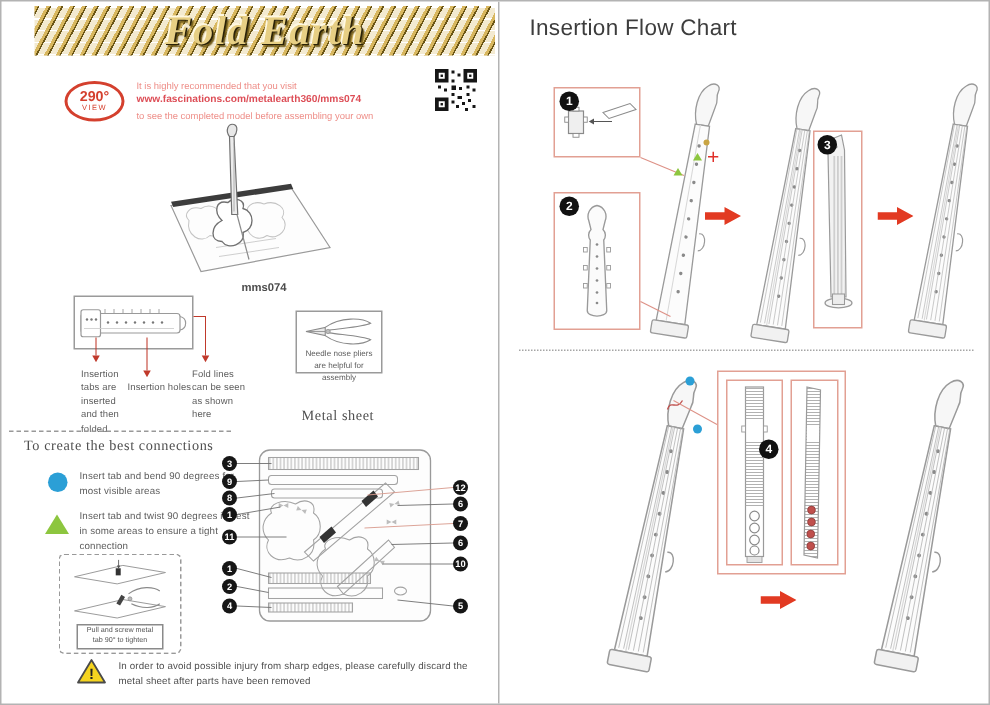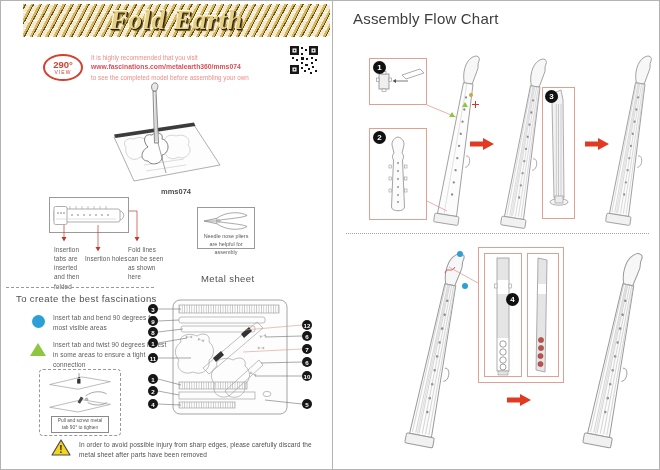--- a/index.html
+++ b/index.html
@@ -36,21 +36,21 @@
   .pbadge { position:absolute; width:10px; height:10px; border-radius:50%; background:#161616;
     color:#fff; font-size:6.2px; font-weight:bold; display:flex; align-items:center;
     justify-content:center; z-index:5; }
   .sbadge { position:absolute; width:13px; height:13px; border-radius:50%; background:#111;
     color:#fff; font-size:8px; font-weight:bold; display:flex; align-items:center;
     justify-content:center; z-index:5; }
 
   .stepbox { position:absolute; border:1px solid #e2a093; background:#fff; }
   .linebox { position:absolute; border:1px solid #9a9a9a; background:#fff; }
 
-  .h-section { font-size:9.5px; color:#4f4f4f; letter-spacing:.4px; }
+  .h-section { font-size:9.5px; color:#4f4f4f; letter-spacing:.4px;font-family:Liberation Serif, serif; }
 
   .dot-blue { width:13px; height:13px; border-radius:50%; background:#2b9fd6; }
   .tri-green { width:0; height:0; border-left:8px solid transparent;
     border-right:8px solid transparent; border-bottom:13px solid #8dc63f; }
   .mark-tri { position:absolute; width:0; height:0; border-left:3px solid transparent;
     border-right:3px solid transparent; border-bottom:5px solid #8dc63f; z-index:6; }
   .mark-dot-gold { position:absolute; width:4px; height:4px; border-radius:50%; background:#c9a544; z-index:6; }
   .mark-dot-blue { position:absolute; width:6px; height:6px; border-radius:50%; background:#2b9fd6; z-index:6; }
 
   .dash-div { border-top:1px dashed #999; }
@@ -220,21 +220,21 @@
       <line x1="3" y1="12" x2="17" y2="12" stroke="#8a8a8a" stroke-width="0.6"></line>
       <path d="M17 9 C28 1 44 2 50 6 C45 8.5 30 9.5 20 11" fill="none" stroke="#8a8a8a" stroke-width="0.8"></path>
       <path d="M17 15 C28 23 44 22 50 18 C45 15.5 30 14.5 20 13" fill="none" stroke="#8a8a8a" stroke-width="0.8"></path>
       <circle cx="19" cy="12" r="1.6" fill="#bdbdbd" stroke="#8a8a8a" stroke-width="0.5"></circle>
     </svg>
     <div class="txt" style="font-size:5.4px;line-height:1.5;text-align:center">Needle nose pliers are helpful for assembly</div>
   </div>
 
   <div class="abs dash-div" style="left:5px;top:286px;width:148px"></div>
 
-  <div class="abs h-section" style="left:15px;top:292px">To create the best fascinations</div>
+  <div class="abs h-section" style="left:15px;top:292px">To create the best connections</div>
 
   <div class="abs dot-blue" style="left:31px;top:314px"></div>
   <div class="abs txt t65" style="left:52px;top:312px;width:110px">Insert tab and bend 90 degrees for most visible areas</div>
 
   <div class="abs tri-green" style="left:29px;top:342px"></div>
   <div class="abs txt t65" style="left:52px;top:339px;width:114px">Insert tab and twist 90 degrees is best in some areas to ensure a tight connection</div>
 
   <div class="abs" style="left:38px;top:368px;width:82px;height:67px;border:1px dashed #999;border-radius:4px;padding:3px 4px">
     <svg width="72" height="42" viewBox="0 0 76 44">
       <polygon points="6,12 40,4 70,9 36,17" fill="#fff" stroke="#9a9a9a" stroke-width="0.7"></polygon>
@@ -314,21 +314,21 @@
   <span class="pbadge" style="left:301px;top:398px">5</span>
 
   <svg class="abs" style="left:50px;top:438px" width="20" height="17" viewBox="0 0 20 17">
     <polygon points="10,1 19,16 1,16" fill="#f5d41f" stroke="#4a4a4a" stroke-width="1.2" stroke-linejoin="round"></polygon>
     <text x="10" y="13.5" text-anchor="middle" font-size="10" font-weight="bold" fill="#222" font-family="Liberation Sans, sans-serif">!</text>
   </svg>
   <div class="abs warn-text" style="left:78px;top:439px;width:246px">In order to avoid possible injury from sharp edges, please carefully discard the metal sheet after parts have been removed</div>
 
   <div class="abs vdiv"></div>
 
-  <div class="abs flow-title" style="left:352px;top:9px">Assembly Flow Chart</div>
+  <div class="abs flow-title" style="left:352px;top:9px">Insertion Flow Chart</div>
 
   <div class="stepbox" style="left:368px;top:57px;width:58px;height:47px">
     <svg width="56" height="45" viewBox="0 0 56 45">
       <rect x="9" y="15" width="10" height="15" fill="#efefef" stroke="#8a8a8a" stroke-width="0.8"></rect>
       <rect x="6.5" y="19" width="2.5" height="3.5" fill="#fff" stroke="#8a8a8a" stroke-width="0.6"></rect>
       <rect x="19" y="19" width="2.5" height="3.5" fill="#fff" stroke="#8a8a8a" stroke-width="0.6"></rect>
       <rect x="12" y="12.5" width="4" height="2.5" fill="#fff" stroke="#8a8a8a" stroke-width="0.6"></rect>
       <rect x="12" y="30" width="4" height="2.5" fill="#fff" stroke="#8a8a8a" stroke-width="0.6"></rect>
       <line x1="38" y1="22" x2="26" y2="22" stroke="#555" stroke-width="0.8"></line>
       <polygon points="26,20 26,24 22.5,22" fill="#555"></polygon>

